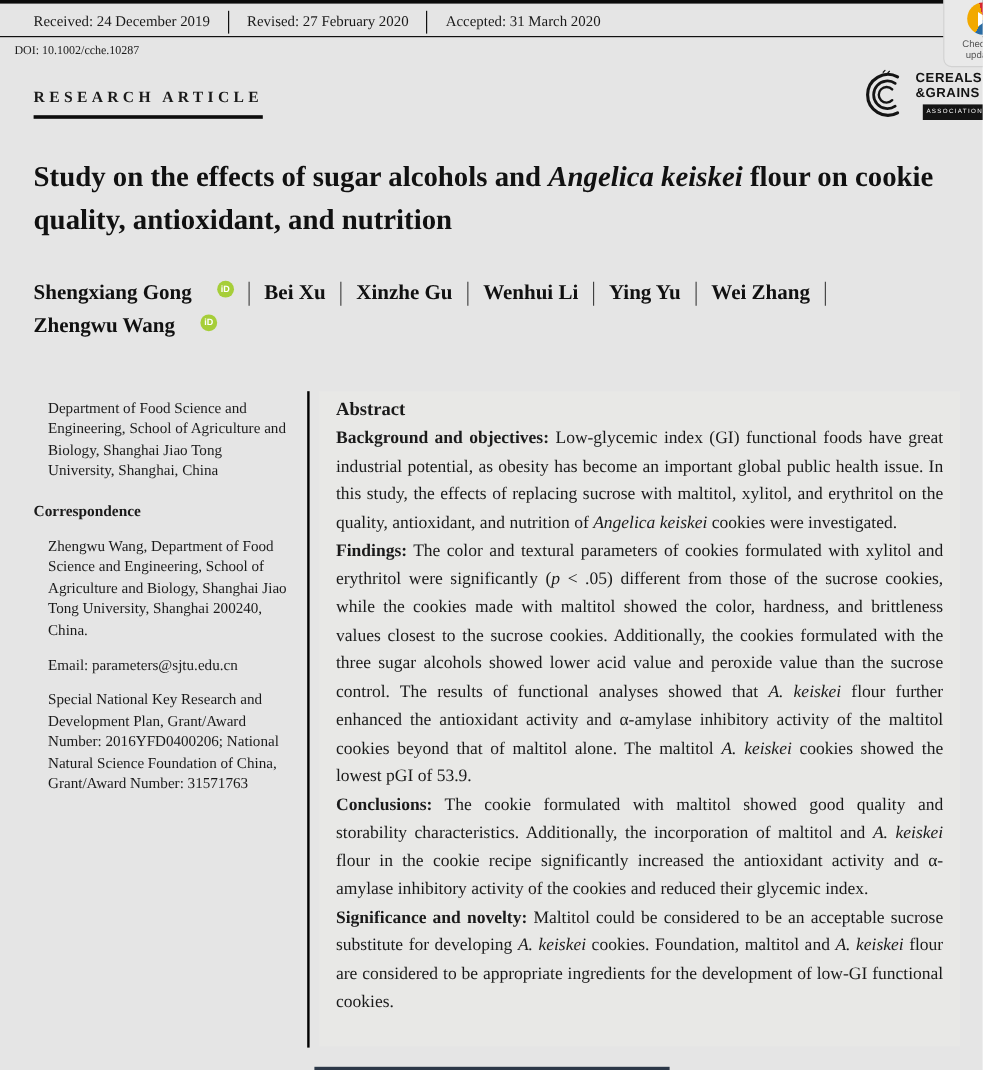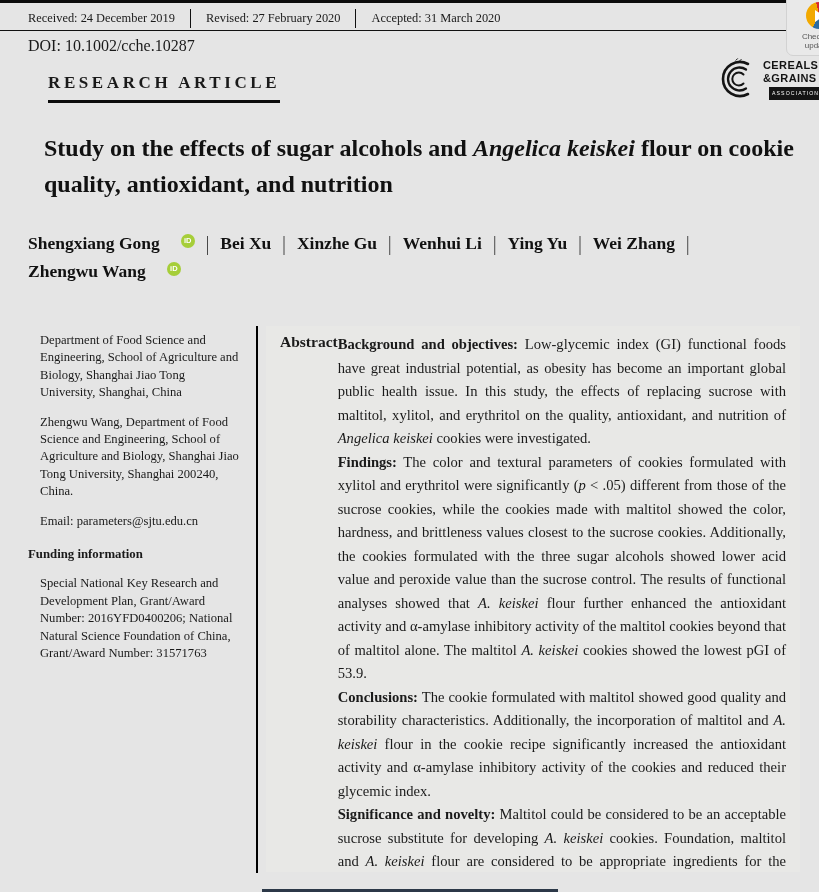--- a/index.html
+++ b/index.html
@@ -8,59 +8,59 @@
     background:#e5e5e5; color:#1a1a1a;
     font-family:"Liberation Serif","DejaVu Serif",serif;
     text-decoration:underline;
   }
   
   .topbar{position:absolute;left:0;top:0;width:819px;height:3px;background:#0c0c0c;}
   .dates-row{position:absolute;left:28px;top:9px;display:flex;align-items:center;font-size:12.4px;}
   .date-item{white-space:nowrap;}
   .vsep{display:inline-block;width:1px;height:19px;background:#111;margin:0 15px;}
   .header-rule{position:absolute;left:0;top:30px;width:819px;height:1px;background:#111;}
-  .doi{position:absolute;left:28px;top:37px;font-size:16px;}
+  .doi{position:absolute;left:12px;top:37px;font-size:10px;}
   
   .crossmark{position:absolute;left:786px;top:-8px;width:64px;height:62px;background:#e9e9e9;
     border:1px solid #d2d2d2;border-radius:7px;z-index:3;display:flex;flex-direction:column;align-items:center;}
   .cm-circle{width:27px;height:27px;border-radius:50%;margin-top:9px;position:relative;
     background:conic-gradient(from 210deg,#f2a900 0deg 135deg,#d7282f 135deg 255deg,#2b6ca3 255deg 360deg);}
   .cm-circle::after{content:"";position:absolute;left:9px;top:8px;width:0;height:0;
     border-left:9px solid #fff;border-top:6px solid transparent;border-bottom:6px solid transparent;}
   .cm-text{font-family:"Liberation Sans",sans-serif;font-size:8px;line-height:9px;color:#555;text-align:center;margin-top:3px;}
   
-  .research-article{position:absolute;left:28px;top:73px;font-size:17px;font-weight:bold;
-    letter-spacing:3.6px;padding-bottom:7px;border-bottom:3px solid #0c0c0c;margin-left:20px;}
+  .research-article{position:absolute;left:28px;top:73px;font-size:13px;font-weight:bold;
+    letter-spacing:3.6px;padding-bottom:7px;border-bottom:3px solid #0c0c0c;}
   
   .cg-logo{position:absolute;left:716px;top:57px;display:flex;align-items:center;gap:3px;}
   .cg-text{font-family:"Liberation Sans",sans-serif;line-height:11px;font-weight:bold;color:#141414;}
   .cg-l1,.cg-l2{font-size:11px;letter-spacing:0.4px;}
   .cg-l3{display:inline-block;background:#141414;color:#fff;font-size:5.2px;letter-spacing:1.1px;
     padding:1px 3px;margin-top:1px;margin-left:6px;font-weight:normal;}
   
-  .title{position:absolute;left:44px;top:130px;width:770px;margin:0;
+  .title{position:absolute;left:28px;top:130px;width:770px;margin:0;
     font-size:24px;line-height:36px;font-weight:bold;color:#111;}
   .authors{position:absolute;left:28px;top:233px;width:680px;display:flex;flex-wrap:wrap;
     row-gap:7px;align-items:flex-start;font-size:17.5px;font-weight:bold;color:#111;}
   .author{white-space:nowrap;display:inline-flex;align-items:center;}
   .asep{font-weight:normal;color:#333;margin:0 11px;transform:scaleY(1.25);}
   .orcid{display:inline-flex;align-items:center;justify-content:center;width:14px;height:14px;
     border-radius:50%;background:var(--orcid-green,#a6ce39);color:#fff;
     font-family:"Liberation Sans",sans-serif;font-size:7.5px;font-weight:bold;
     margin-left:21px;transform:translateY(-3px);}
   
   .sidebar{position:absolute;left:28px;top:320px;width:224px;font-size:12.6px;line-height:17.4px;}
   .sidebar p{margin:12px;}
   .sidebar .sb-head{margin:16px 0 0;font-size:12.8px;font-weight:bold;}
   .sb-email{margin:0;}
   
   .col-divider{position:absolute;left:256px;top:326px;width:2px;height:547px;background:#000;}
   .abstract-box{position:absolute;left:266px;top:326px;width:534px;height:546px;
     background:var(--abstract-box-bg,#e8e8e6);box-sizing:border-box;
-    padding:7px 14px 9px;display:flex;flex-direction:row;overflow:hidden;}
+    padding:7px 14px 9px;display:flex;flex-direction:column;overflow:hidden;}
   .abs-heading{margin:0 0 3px;font-size:15.5px;font-weight:bold;}
   .abs-para{margin:0;text-align:justify;font-size:14.6px;line-height:23.5px;}
   .abs-para b{font-weight:bold;}
   .abs-para i, .title i{font-style:italic;}
   .kw-section{margin-top:auto;}
   .kw-rule{height:1px;background:#454545;margin-bottom:10px;}
   .kw-label{font-size:12px;font-weight:bold;letter-spacing:3.6px;}
   
   .footer-bar{position:absolute;left:262px;top:889px;width:296px;height:3px;
     background:var(--footer-bar,#2c3848);}
@@ -139,23 +139,23 @@
       </span>
       <span class="asep">|</span>
       <span class="author">
         <span>Zhengwu Wang</span>
         <span class="orcid">iD</span>
       </span>
     </div>
 
   <div class="sidebar">
     <p>Department of Food Science and Engineering, School of Agriculture and Biology, Shanghai Jiao Tong University, Shanghai, China</p>
+    <p class="sb-head">Correspondence</p>
     <p>Zhengwu Wang, Department of Food Science and Engineering, School of Agriculture and Biology, Shanghai Jiao Tong University, Shanghai 200240, China.</p>
     <p class="sb-email">Email: parameters@sjtu.edu.cn</p>
-    <p class="sb-head">Funding information</p>
     <p>Special National Key Research and Development Plan, Grant/Award Number: 2016YFD0400206; National Natural Science Foundation of China, Grant/Award Number: 31571763</p>
   </div>
 
   <div class="col-divider"></div>
 
   <div class="abstract-box">
     <h2 class="abs-heading">Abstract</h2>
     <div>
         <p class="abs-para"><b>Background and objectives:</b><span> Low-glycemic index (GI) functional foods have great industrial potential, as obesity has become an important global public health issue. In this study, the effects of replacing sucrose with maltitol, xylitol, and erythritol on the quality, antioxidant, and nutrition of </span><i>Angelica keiskei</i><span> cookies were investigated.</span></p>
         <p class="abs-para"><b>Findings:</b><span> The color and textural parameters of cookies formulated with xylitol and erythritol were significantly (</span><i>p</i><span> &lt; .05) different from those of the sucrose cookies, while the cookies made with maltitol showed the color, hardness, and brittleness values closest to the sucrose cookies. Additionally, the cookies formulated with the three sugar alcohols showed lower acid value and peroxide value than the sucrose control. The results of functional analyses showed that </span><i>A. keiskei</i><span> flour further enhanced the antioxidant activity and α-amylase inhibitory activity of the maltitol cookies beyond that of maltitol alone. The maltitol </span><i>A. keiskei</i><span> cookies showed the lowest pGI of 53.9.</span></p>

